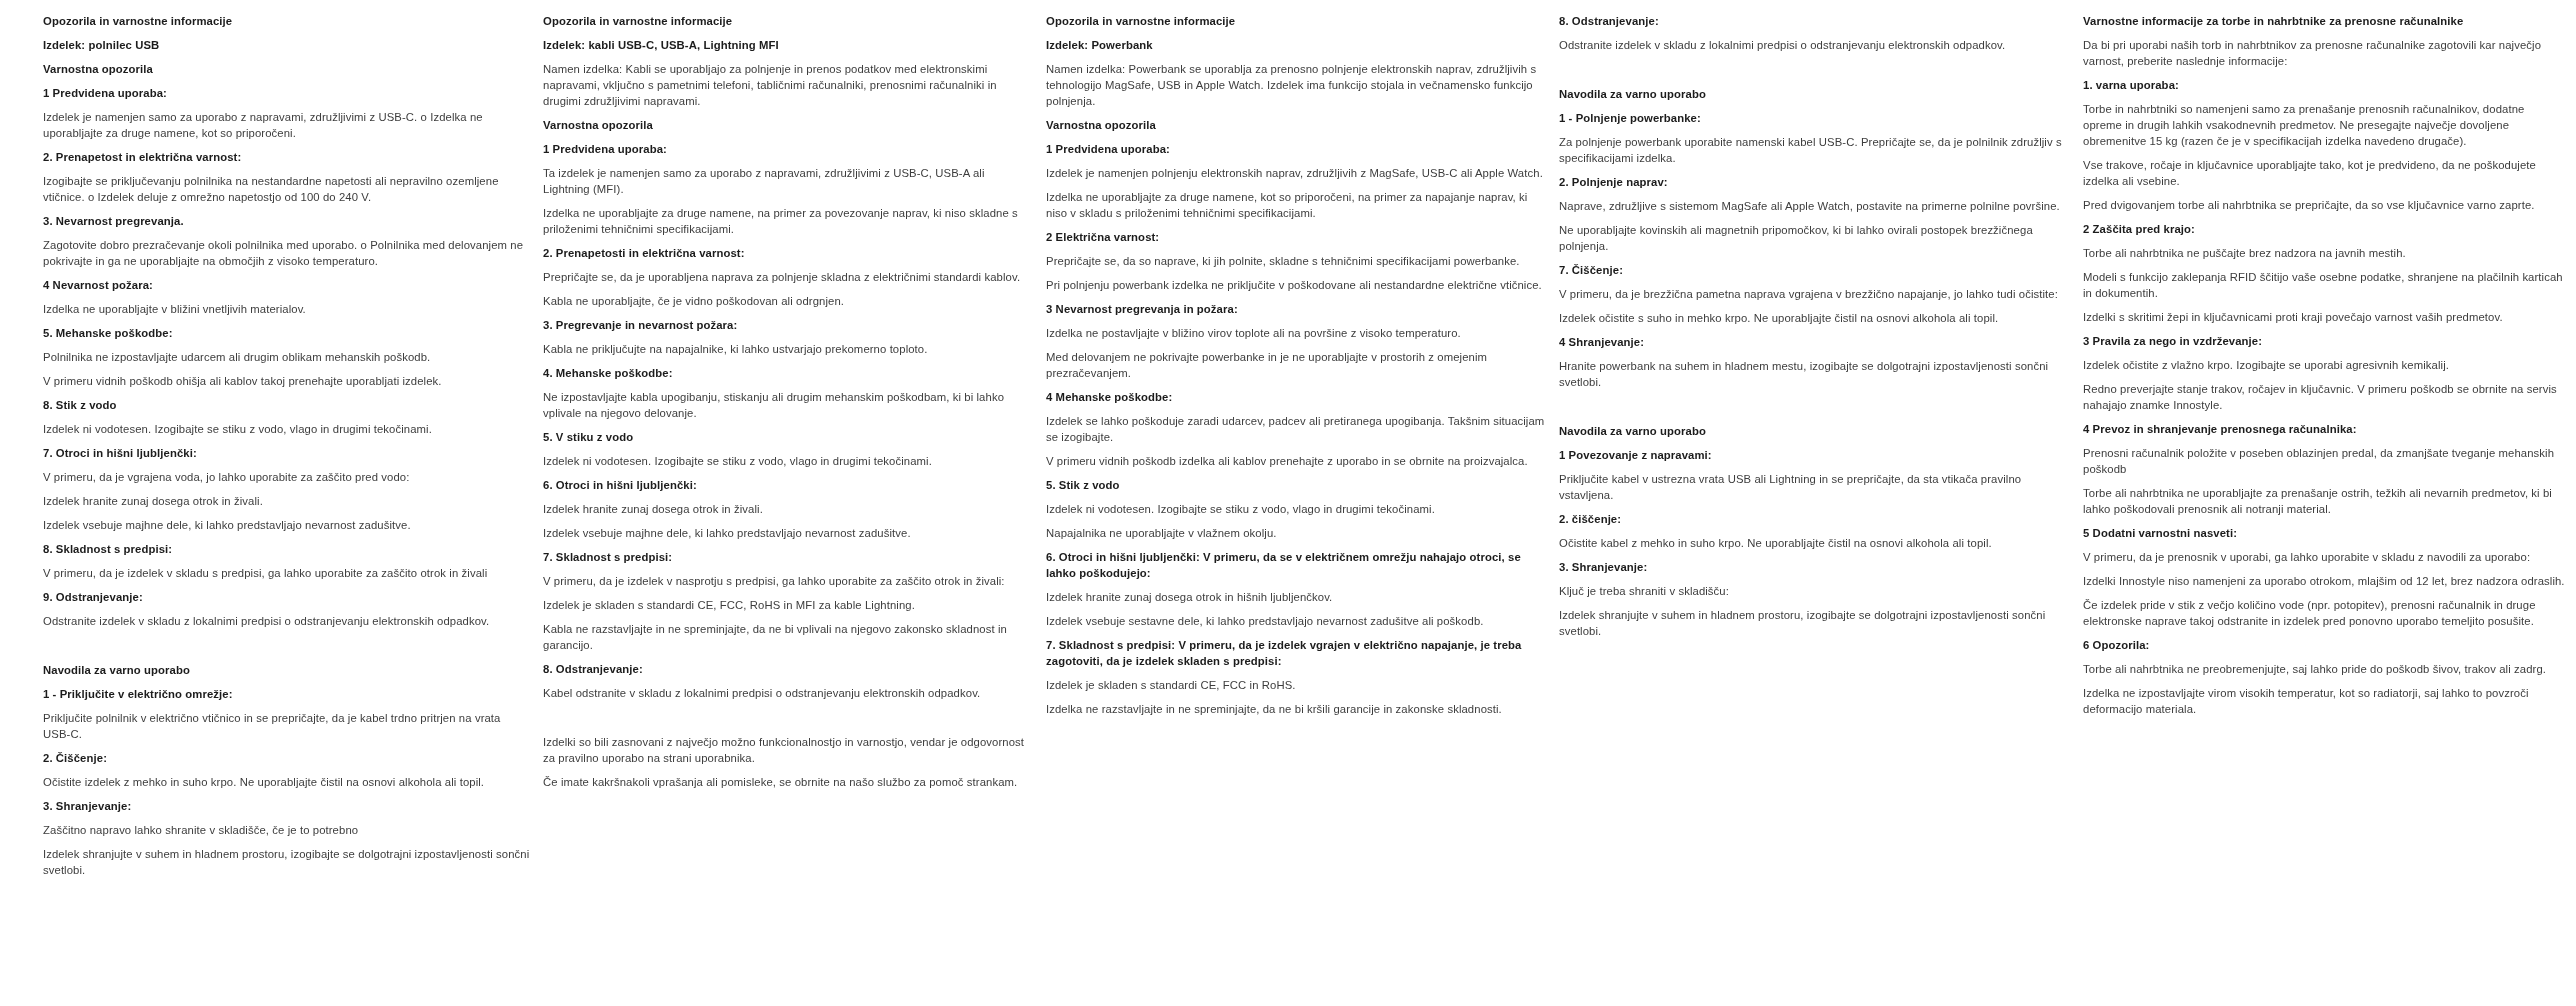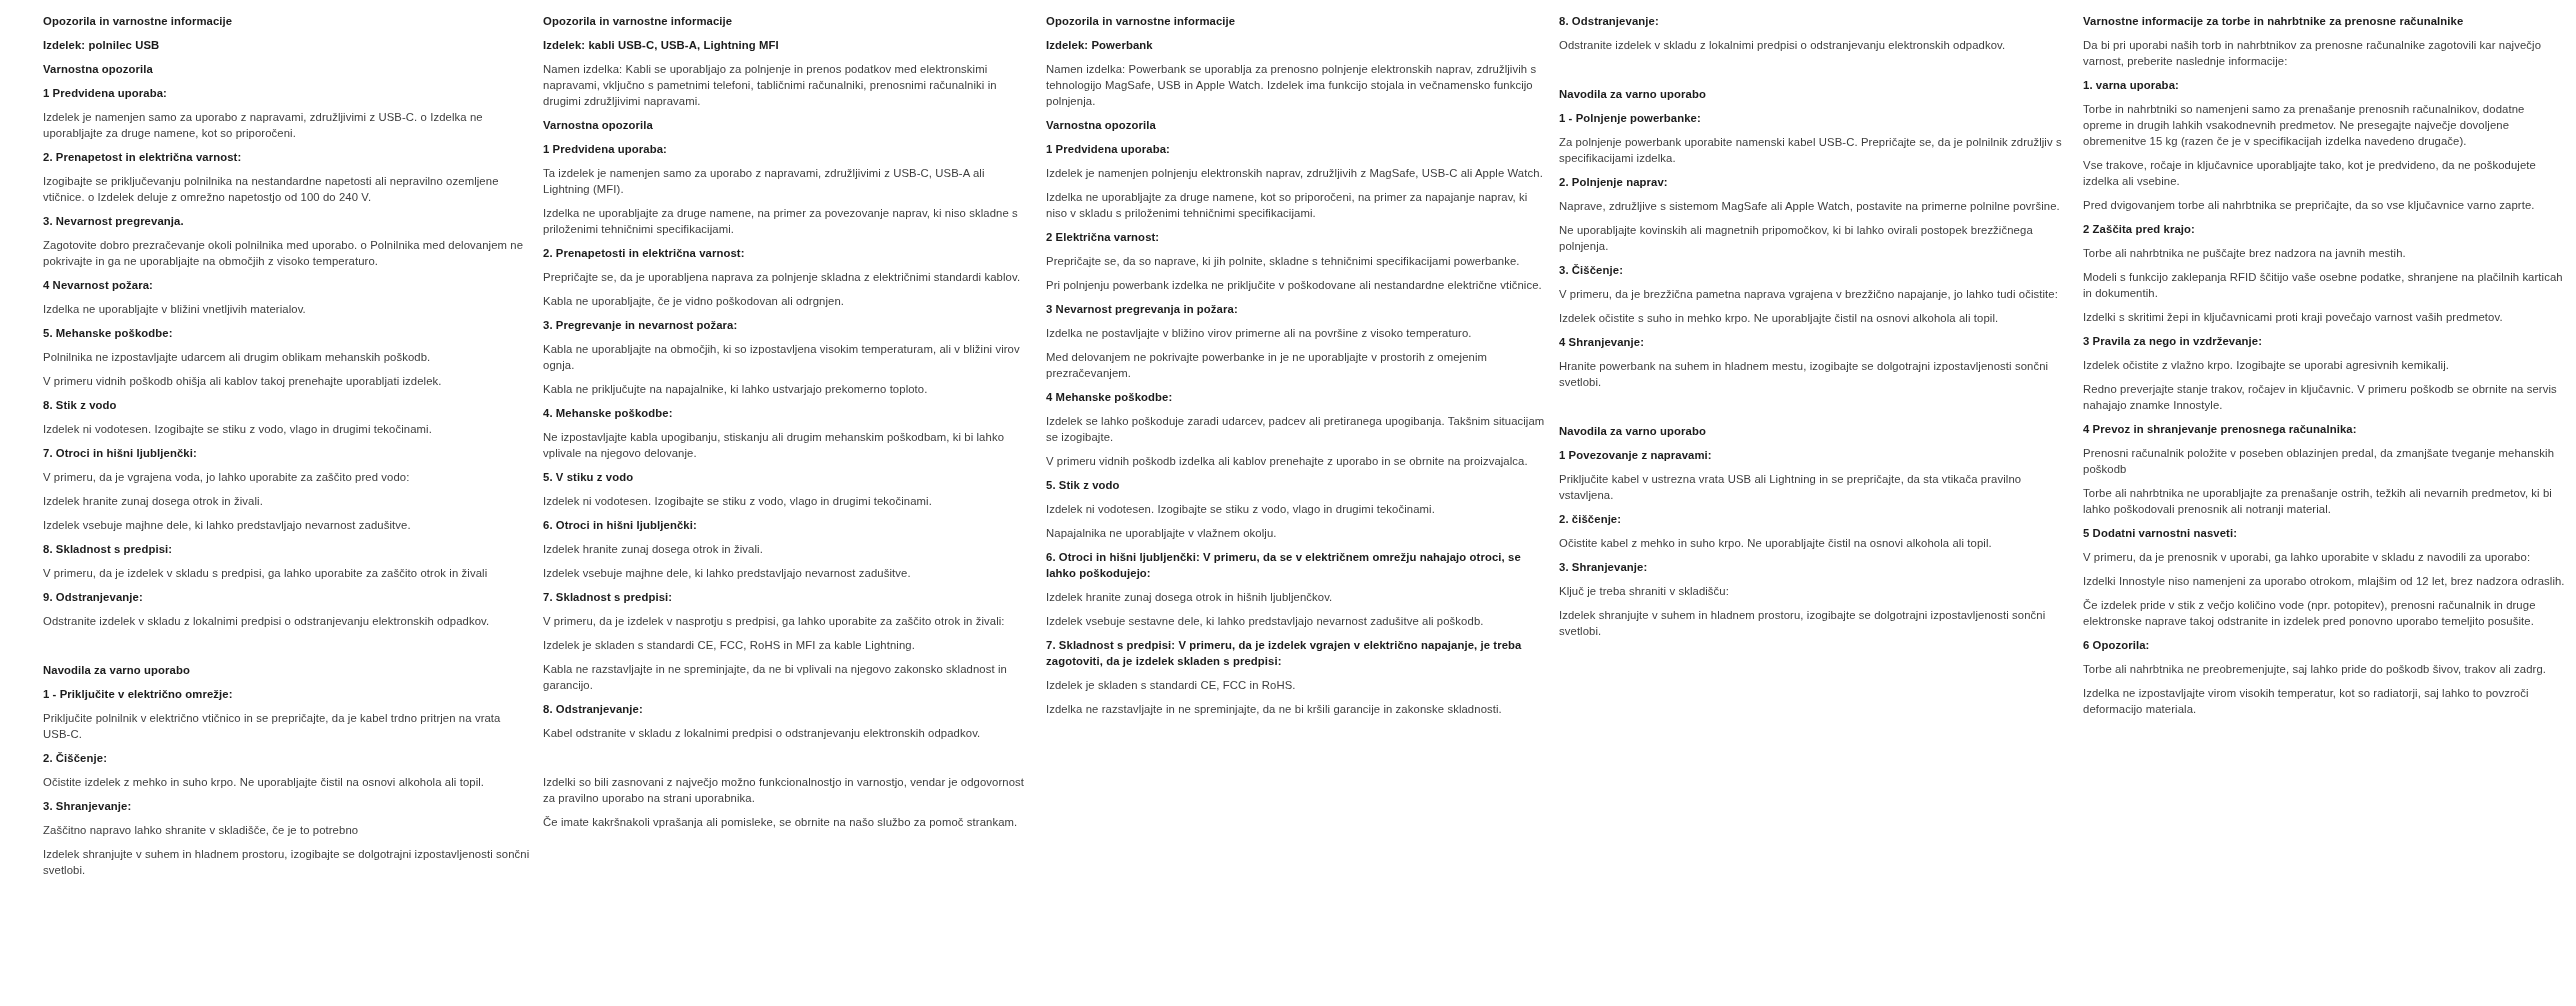--- a/index.html
+++ b/index.html
@@ -82,21 +82,20 @@
       <p class="blk blk-h">Izdelek: kabli USB-C, USB-A, Lightning MFI</p>
       <p class="blk blk-p">Namen izdelka: Kabli se uporabljajo za polnjenje in prenos podatkov med elektronskimi napravami, vključno s pametnimi telefoni, tabličnimi računalniki, prenosnimi računalniki in drugimi združljivimi napravami.</p>
       <p class="blk blk-h">Varnostna opozorila</p>
       <p class="blk blk-h">1 Predvidena uporaba:</p>
       <p class="blk blk-p">Ta izdelek je namenjen samo za uporabo z napravami, združljivimi z USB-C, USB-A ali Lightning (MFI).</p>
       <p class="blk blk-p">Izdelka ne uporabljajte za druge namene, na primer za povezovanje naprav, ki niso skladne s priloženimi tehničnimi specifikacijami.</p>
       <p class="blk blk-h">2. Prenapetosti in električna varnost:</p>
       <p class="blk blk-p">Prepričajte se, da je uporabljena naprava za polnjenje skladna z električnimi standardi kablov.</p>
       <p class="blk blk-p">Kabla ne uporabljajte, če je vidno poškodovan ali odrgnjen.</p>
       <p class="blk blk-h">3. Pregrevanje in nevarnost požara:</p>
-      <p class="blk blk-p">Kabla ne uporabljajte na območjih, ki so izpostavljena visokim temperaturam, ali v bližini virov ognja.</p>
       <p class="blk blk-p">Kabla ne priključujte na napajalnike, ki lahko ustvarjajo prekomerno toploto.</p>
       <p class="blk blk-h">4. Mehanske poškodbe:</p>
       <p class="blk blk-p">Ne izpostavljajte kabla upogibanju, stiskanju ali drugim mehanskim poškodbam, ki bi lahko vplivale na njegovo delovanje.</p>
       <p class="blk blk-h">5. V stiku z vodo</p>
       <p class="blk blk-p">Izdelek ni vodotesen. Izogibajte se stiku z vodo, vlago in drugimi tekočinami.</p>
       <p class="blk blk-h">6. Otroci in hišni ljubljenčki:</p>
       <p class="blk blk-p">Izdelek hranite zunaj dosega otrok in živali.</p>
       <p class="blk blk-p">Izdelek vsebuje majhne dele, ki lahko predstavljajo nevarnost zadušitve.</p>
       <p class="blk blk-h">7. Skladnost s predpisi:</p>
       <p class="blk blk-p">V primeru, da je izdelek v nasprotju s predpisi, ga lahko uporabite za zaščito otrok in živali:</p>
@@ -112,21 +111,21 @@
       <p class="blk blk-h">Izdelek: Powerbank</p>
       <p class="blk blk-p">Namen izdelka: Powerbank se uporablja za prenosno polnjenje elektronskih naprav, združljivih s tehnologijo MagSafe, USB in Apple Watch. Izdelek ima funkcijo stojala in večnamensko funkcijo polnjenja.</p>
       <p class="blk blk-h">Varnostna opozorila</p>
       <p class="blk blk-h">1 Predvidena uporaba:</p>
       <p class="blk blk-p">Izdelek je namenjen polnjenju elektronskih naprav, združljivih z MagSafe, USB-C ali Apple Watch.</p>
       <p class="blk blk-p">Izdelka ne uporabljajte za druge namene, kot so priporočeni, na primer za napajanje naprav, ki niso v skladu s priloženimi tehničnimi specifikacijami.</p>
       <p class="blk blk-h">2 Električna varnost:</p>
       <p class="blk blk-p">Prepričajte se, da so naprave, ki jih polnite, skladne s tehničnimi specifikacijami powerbanke.</p>
       <p class="blk blk-p">Pri polnjenju powerbank izdelka ne priključite v poškodovane ali nestandardne električne vtičnice.</p>
       <p class="blk blk-h">3 Nevarnost pregrevanja in požara:</p>
-      <p class="blk blk-p">Izdelka ne postavljajte v bližino virov primerne ali na površine z visoko temperaturo.</p>
+      <p class="blk blk-p">Izdelka ne postavljajte v bližino virov toplote ali na površine z visoko temperaturo.</p>
       <p class="blk blk-p">Med delovanjem ne pokrivajte powerbanke in je ne uporabljajte v prostorih z omejenim prezračevanjem.</p>
       <p class="blk blk-h">4 Mehanske poškodbe:</p>
       <p class="blk blk-p">Izdelek se lahko poškoduje zaradi udarcev, padcev ali pretiranega upogibanja. Takšnim situacijam se izogibajte.</p>
       <p class="blk blk-p">V primeru vidnih poškodb izdelka ali kablov prenehajte z uporabo in se obrnite na proizvajalca.</p>
       <p class="blk blk-h">5. Stik z vodo</p>
       <p class="blk blk-p">Izdelek ni vodotesen. Izogibajte se stiku z vodo, vlago in drugimi tekočinami.</p>
       <p class="blk blk-p">Napajalnika ne uporabljajte v vlažnem okolju.</p>
       <p class="blk blk-h">6. Otroci in hišni ljubljenčki: V primeru, da se v električnem omrežju nahajajo otroci, se lahko poškodujejo:</p>
       <p class="blk blk-p">Izdelek hranite zunaj dosega otrok in hišnih ljubljenčkov.</p>
       <p class="blk blk-p">Izdelek vsebuje sestavne dele, ki lahko predstavljajo nevarnost zadušitve ali poškodb.</p>
@@ -136,21 +135,21 @@
     </div>
   <div class="col" style="left:1559px;width:503px;">
       <p class="blk blk-h">8. Odstranjevanje:</p>
       <p class="blk blk-p">Odstranite izdelek v skladu z lokalnimi predpisi o odstranjevanju elektronskih odpadkov.</p>
       <p class="blk blk-h gap-before">Navodila za varno uporabo</p>
       <p class="blk blk-h">1 - Polnjenje powerbanke:</p>
       <p class="blk blk-p">Za polnjenje powerbank uporabite namenski kabel USB-C. Prepričajte se, da je polnilnik združljiv s specifikacijami izdelka.</p>
       <p class="blk blk-h">2. Polnjenje naprav:</p>
       <p class="blk blk-p">Naprave, združljive s sistemom MagSafe ali Apple Watch, postavite na primerne polnilne površine.</p>
       <p class="blk blk-p">Ne uporabljajte kovinskih ali magnetnih pripomočkov, ki bi lahko ovirali postopek brezžičnega polnjenja.</p>
-      <p class="blk blk-h">3. Čiščenje:</p>
+      <p class="blk blk-h">7. Čiščenje:</p>
       <p class="blk blk-p">V primeru, da je brezžična pametna naprava vgrajena v brezžično napajanje, jo lahko tudi očistite:</p>
       <p class="blk blk-p">Izdelek očistite s suho in mehko krpo. Ne uporabljajte čistil na osnovi alkohola ali topil.</p>
       <p class="blk blk-h">4 Shranjevanje:</p>
       <p class="blk blk-p">Hranite powerbank na suhem in hladnem mestu, izogibajte se dolgotrajni izpostavljenosti sončni svetlobi.</p>
       <p class="blk blk-h gap-before">Navodila za varno uporabo</p>
       <p class="blk blk-h">1 Povezovanje z napravami:</p>
       <p class="blk blk-p">Priključite kabel v ustrezna vrata USB ali Lightning in se prepričajte, da sta vtikača pravilno vstavljena.</p>
       <p class="blk blk-h">2. čiščenje:</p>
       <p class="blk blk-p">Očistite kabel z mehko in suho krpo. Ne uporabljajte čistil na osnovi alkohola ali topil.</p>
       <p class="blk blk-h">3. Shranjevanje:</p>

